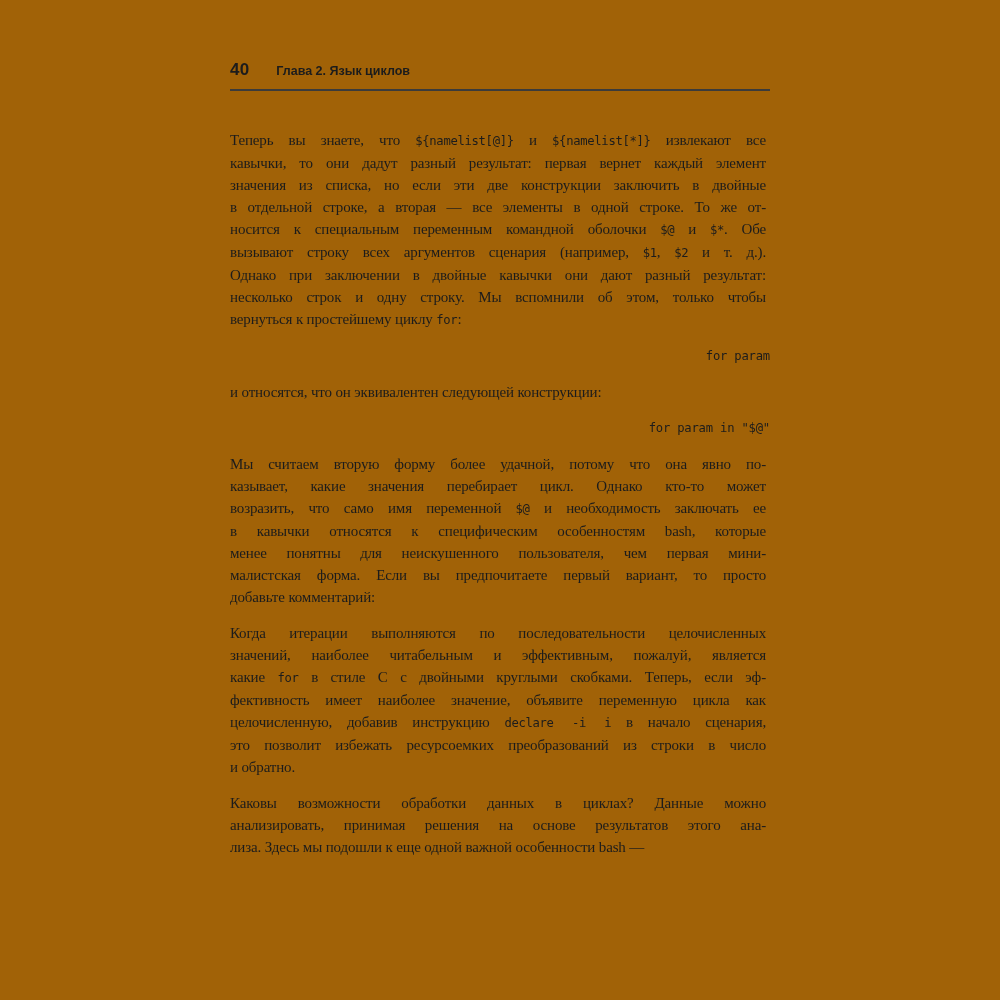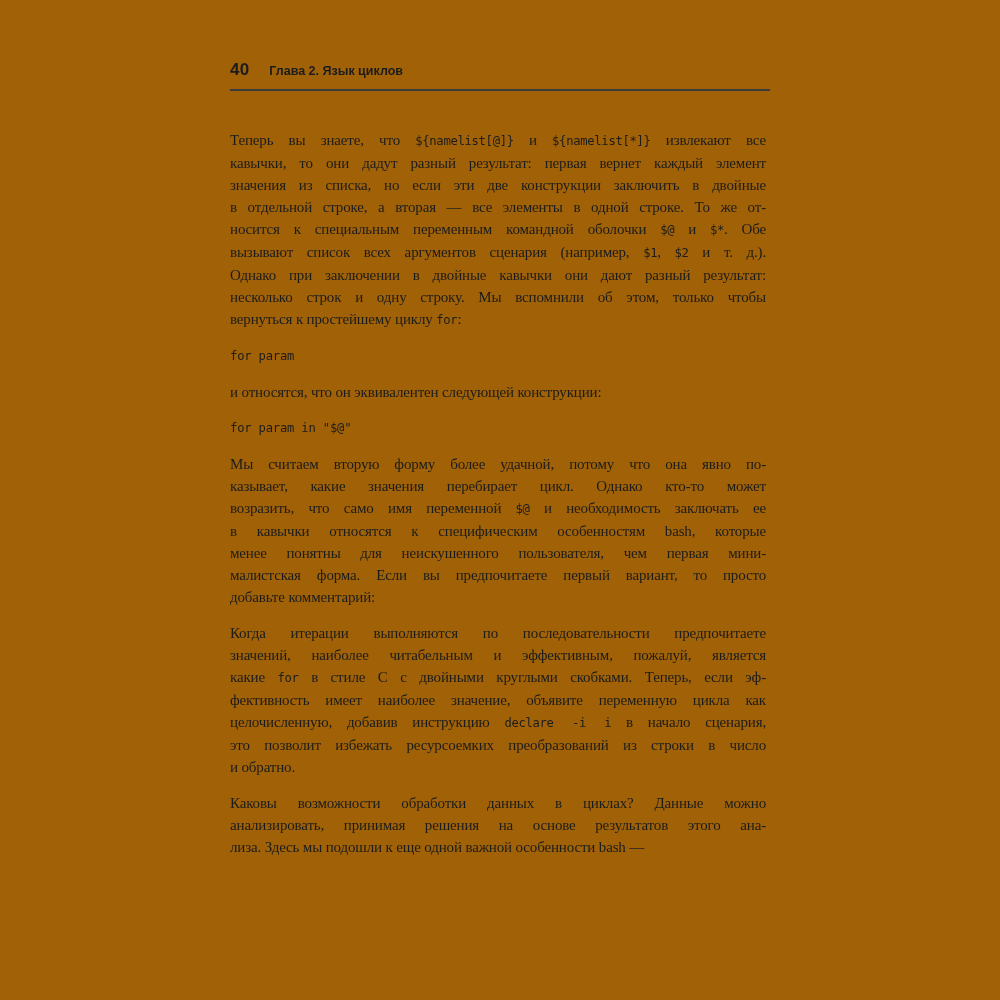--- a/index.html
+++ b/index.html
@@ -28,21 +28,21 @@
     font-family: "Liberation Sans", sans-serif;
   }
   .page-number {
     font-size: 17px;
     font-weight: 700;
     letter-spacing: 0.2px;
   }
   .chapter-title {
     font-size: 12.5px;
     font-weight: 700;
-    margin-left: 20px;
+    margin-left: 27px;
   }
   .body-col {
     position: absolute;
     left: 230px;
     top: 129px;
     width: 540px;
     font-size: 15px;
     line-height: 22px;
     letter-spacing: -0.15px;
   }
@@ -62,58 +62,59 @@
     font-size: 12.2px;
     letter-spacing: -0.3px;
   }
   .codeline {
     font-family: "DejaVu Sans Mono", monospace;
     font-size: 12.2px;
     line-height: 22px;
     margin: 0 0 14px 0;
     letter-spacing: -0.2px;
     white-space: pre;
+    text-align: right;
   }
 </style>
 </head>
 <body>
 
 <div class="page">
   <div class="header">
     <span class="page-number">40</span>
     <span class="chapter-title">Глава 2. Язык циклов</span>
   </div>
   <div class="body-col">
       <div class="para">
         <div class="line"><span>Теперь вы знаете, что </span><span class="icode">${namelist[@]}</span><span> и </span><span class="icode">${namelist[*]}</span><span> извлекают все</span></div>
         <div class="line"><span>кавычки, то они дадут разный результат: первая вернет каждый элемент</span></div>
         <div class="line"><span>значения из списка, но если эти две конструкции заключить в двойные</span></div>
         <div class="line"><span>в отдельной строке, а вторая — все элементы в одной строке. То же от-</span></div>
         <div class="line"><span>носится к специальным переменным командной оболочки </span><span class="icode">$@</span><span> и </span><span class="icode">$*</span><span>. Обе</span></div>
-        <div class="line"><span>вызывают список всех аргументов сценария (например, </span><span class="icode">$1</span><span>, </span><span class="icode">$2</span><span> и т. д.).</span></div>
+        <div class="line"><span>вызывают строку всех аргументов сценария (например, </span><span class="icode">$1</span><span>, </span><span class="icode">$2</span><span> и т. д.).</span></div>
         <div class="line"><span>Однако при заключении в двойные кавычки они дают разный результат:</span></div>
         <div class="line"><span>несколько строк и одну строку. Мы вспомнили об этом, только чтобы</span></div>
         <div class="line last"><span>вернуться к простейшему циклу </span><span class="icode">for</span><span>:</span></div>
       </div>
       <div class="codeline">for param</div>
       <div class="para">
         <div class="line last"><span>и относятся, что он эквивалентен следующей конструкции:</span></div>
       </div>
       <div class="codeline">for param in "$@"</div>
       <div class="para">
         <div class="line"><span>Мы считаем вторую форму более удачной, потому что она явно по-</span></div>
         <div class="line"><span>казывает, какие значения перебирает цикл. Однако кто-то может</span></div>
         <div class="line"><span>возразить, что само имя переменной </span><span class="icode">$@</span><span> и необходимость заключать ее</span></div>
         <div class="line"><span>в кавычки относятся к специфическим особенностям bash, которые</span></div>
         <div class="line"><span>менее понятны для неискушенного пользователя, чем первая мини-</span></div>
         <div class="line"><span>малистская форма. Если вы предпочитаете первый вариант, то просто</span></div>
         <div class="line last"><span>добавьте комментарий:</span></div>
       </div>
       <div class="para">
-        <div class="line"><span>Когда итерации выполняются по последовательности предпочитаете</span></div>
+        <div class="line"><span>Когда итерации выполняются по последовательности целочисленных</span></div>
         <div class="line"><span>значений, наиболее читабельным и эффективным, пожалуй, является</span></div>
         <div class="line"><span>какие </span><span class="icode">for</span><span> в стиле C с двойными круглыми скобками. Теперь, если эф-</span></div>
         <div class="line"><span>фективность имеет наиболее значение, объявите переменную цикла как</span></div>
         <div class="line"><span>целочисленную, добавив инструкцию </span><span class="icode">declare -i i</span><span> в начало сценария,</span></div>
         <div class="line"><span>это позволит избежать ресурсоемких преобразований из строки в число</span></div>
         <div class="line last"><span>и обратно.</span></div>
       </div>
       <div class="para">
         <div class="line"><span>Каковы возможности обработки данных в циклах? Данные можно</span></div>
         <div class="line"><span>анализировать, принимая решения на основе результатов этого ана-</span></div>

